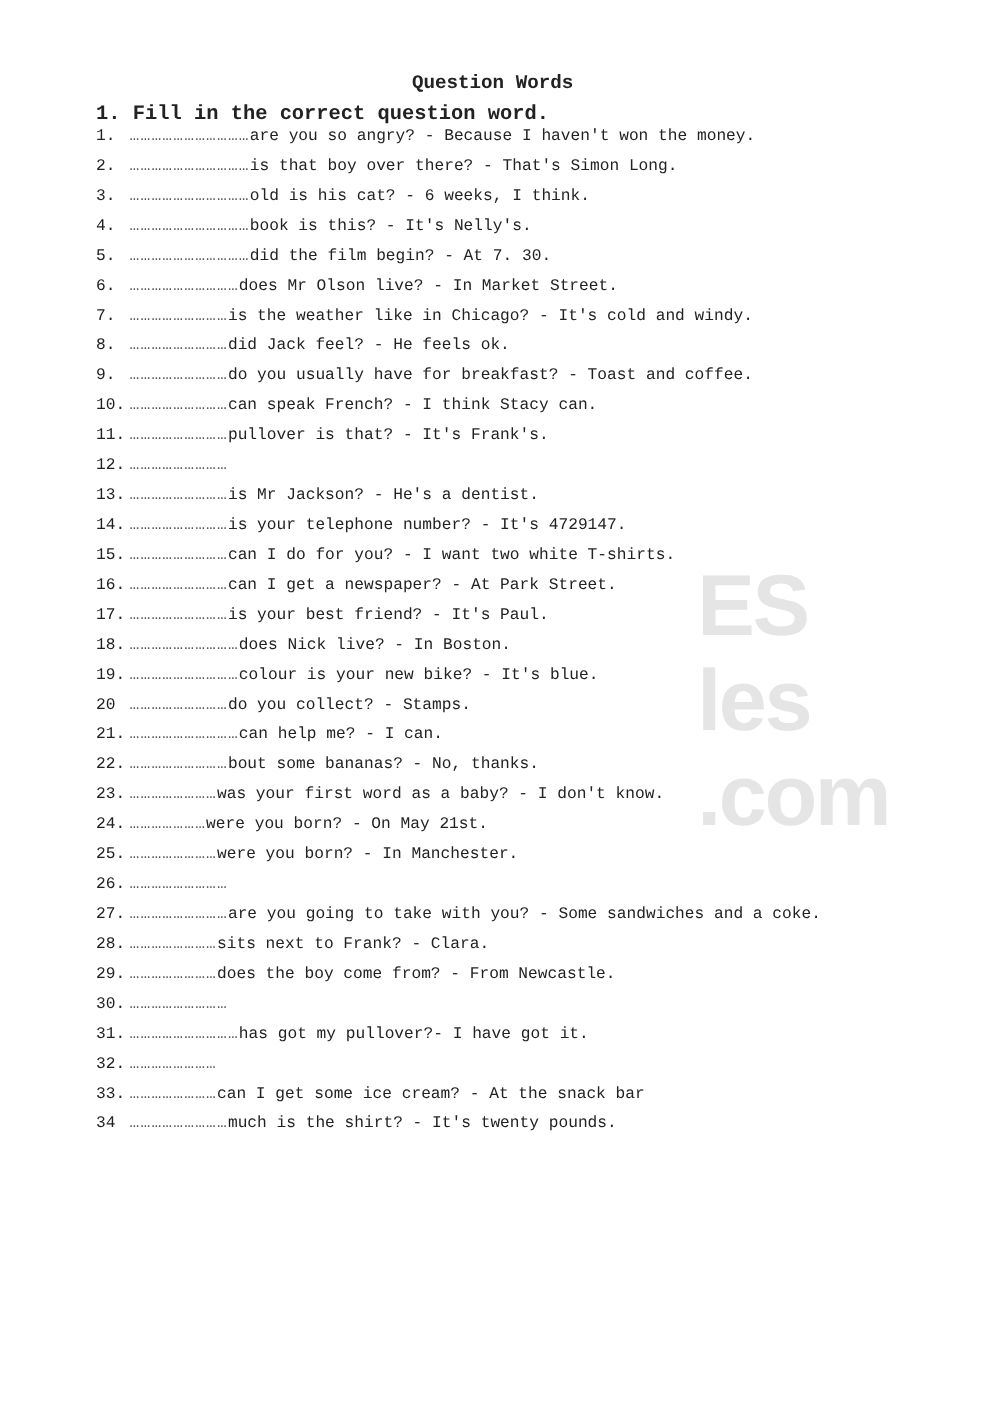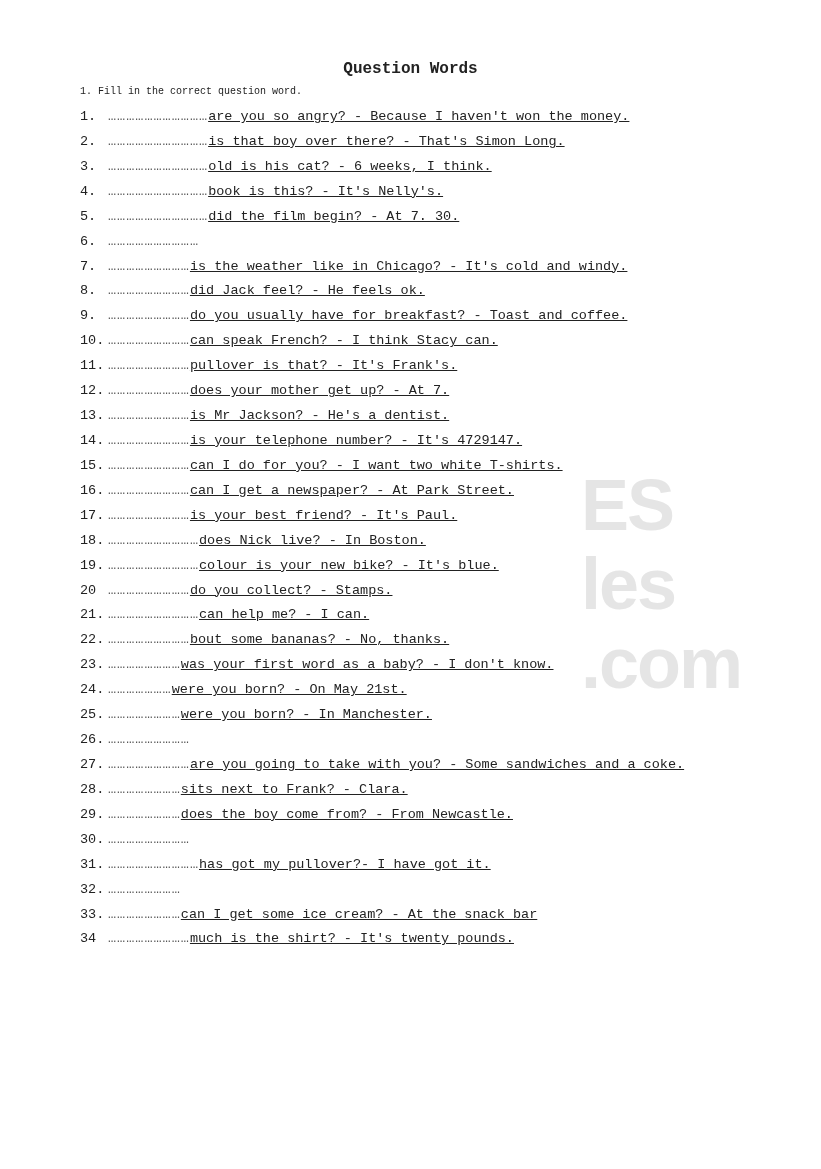--- a/index.html
+++ b/index.html
@@ -38,23 +38,22 @@
 
     .page-title {
       text-align: center;
       font-size: 16px;
       font-weight: bold;
       margin-bottom: 8px;
       font-family: 'Courier New', Courier, monospace;
     }
 
     .section-heading {
-      font-weight: normal;
-      font-size: 10px;
-      margin-bottom: 10px;
+      font-weight: bold;
+      font-size: 17px;
     }
 
     .question-list {
       list-style: none;
       padding: 0;
     }
 
     .question-item {
       display: flex;
       align-items: baseline;
@@ -67,21 +66,20 @@
       flex-shrink: 0;
     }
 
     .q-dots {
       color: #555;
       letter-spacing: 1px;
     }
 
     .q-text {
       flex: 1;
-      text-decoration: underline;
     }
   </style>
 </head>
 <body>
 
 <div class="watermark">
   <span>ES</span><br>
   <span>les</span><br>
   <span>.com</span>
 </div>
@@ -112,20 +110,21 @@
       <span class="q-text"> book is this? - It's Nelly's.</span>
     </li>
     <li class="question-item">
       <span class="q-number">5.</span>
       <span class="q-dots">……………………………</span>
       <span class="q-text"> did the film begin? - At 7. 30.</span>
     </li>
     <li class="question-item">
       <span class="q-number">6.</span>
       <span class="q-dots">…………………………</span>
+      <span class="q-text"> does Mr Olson live? - In Market Street.</span>
     </li>
     <li class="question-item">
       <span class="q-number">7.</span>
       <span class="q-dots">………………………</span>
       <span class="q-text"> is the weather like in Chicago? - It's cold and windy.</span>
     </li>
     <li class="question-item">
       <span class="q-number">8.</span>
       <span class="q-dots">………………………</span>
       <span class="q-text"> did Jack feel? - He feels ok.</span>
@@ -141,21 +140,20 @@
       <span class="q-text"> can speak French? - I think Stacy can.</span>
     </li>
     <li class="question-item">
       <span class="q-number">11.</span>
       <span class="q-dots">………………………</span>
       <span class="q-text"> pullover is that? - It's Frank's.</span>
     </li>
     <li class="question-item">
       <span class="q-number">12.</span>
       <span class="q-dots">………………………</span>
-      <span class="q-text"> does your mother get up? - At 7.</span>
     </li>
     <li class="question-item">
       <span class="q-number">13.</span>
       <span class="q-dots">………………………</span>
       <span class="q-text"> is Mr Jackson? - He's a dentist.</span>
     </li>
     <li class="question-item">
       <span class="q-number">14.</span>
       <span class="q-dots">………………………</span>
       <span class="q-text"> is your telephone number? - It's 4729147.</span>

